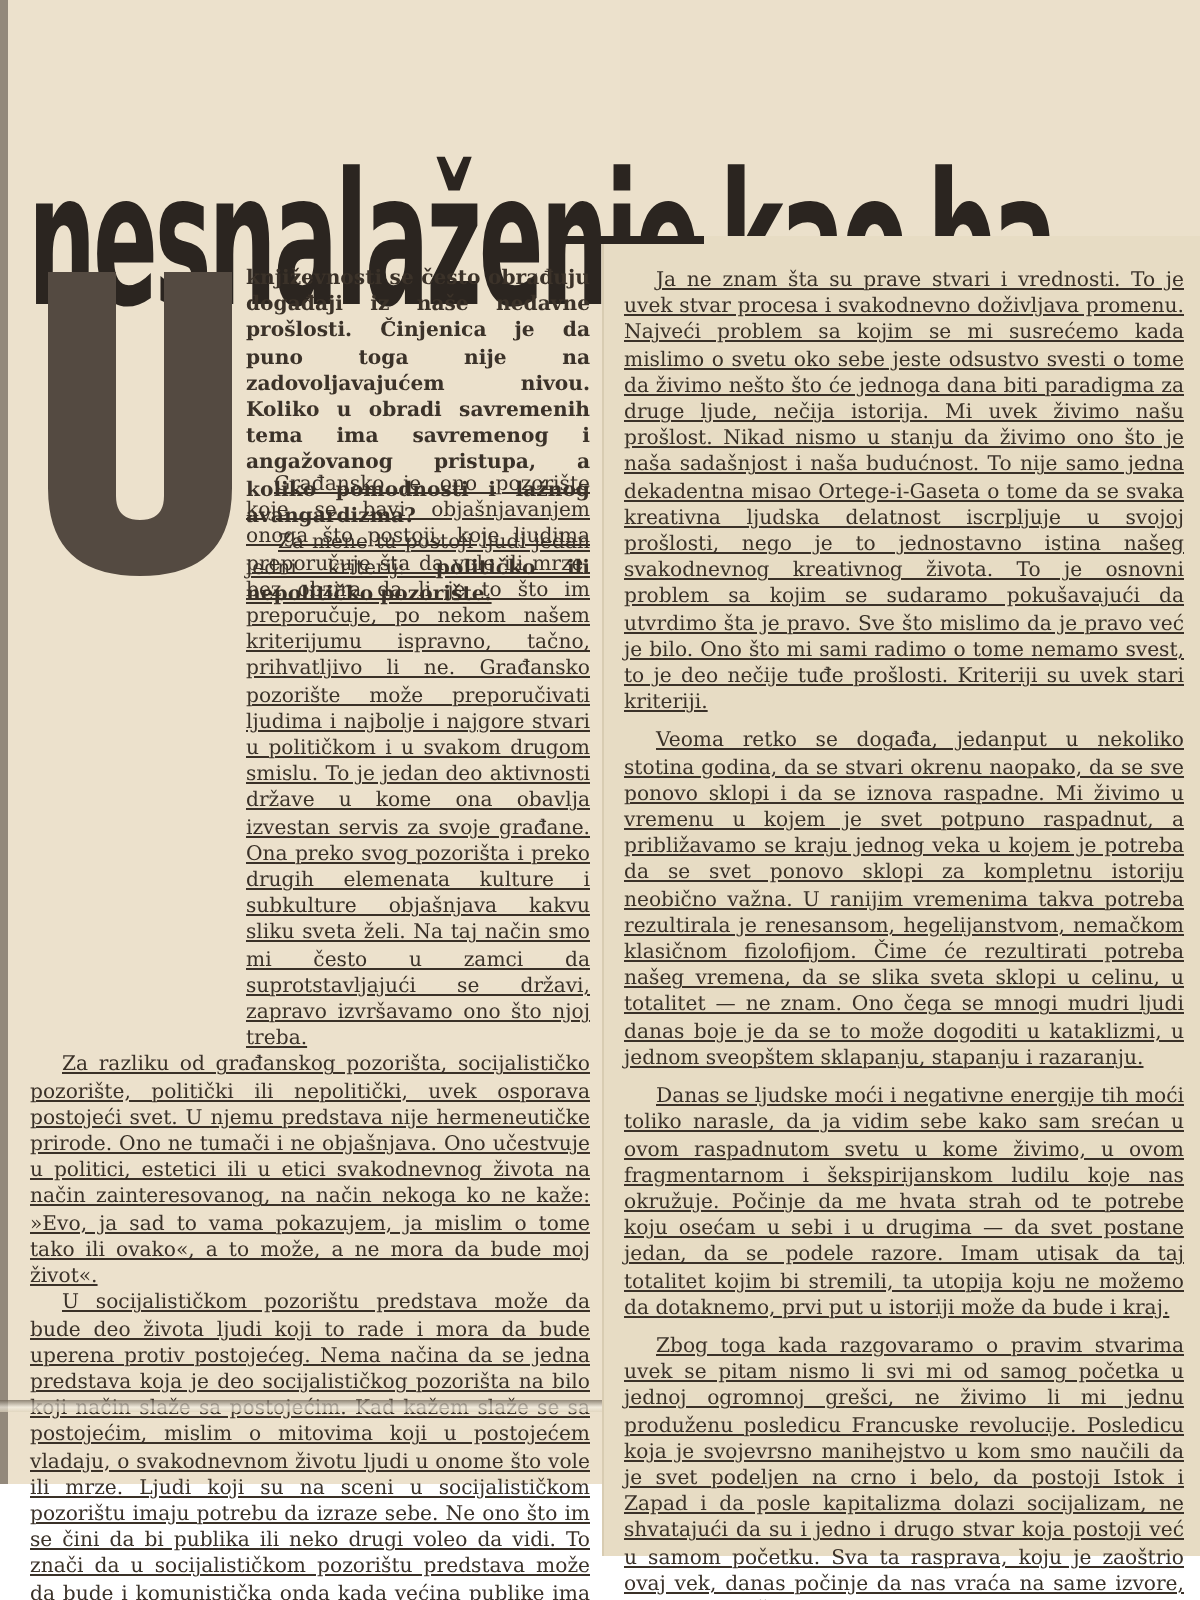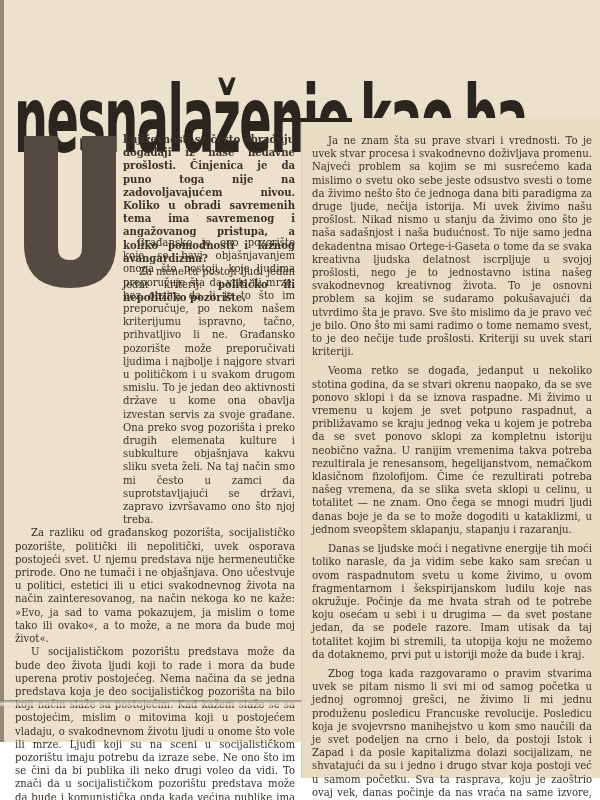--- a/index.html
+++ b/index.html
@@ -44,21 +44,21 @@
   .ucap {
     position:absolute; left:24px; top:136px; width:92px; height:152px;
   }
   .bar-top {
     position:absolute; left:278px; top:118px; width:74px; height:4px; background:#2b2520;
   }
   
   .col { position:absolute; font-size:10.1px; line-height:13.2px; text-align:justify; }
   .col p { margin:0; }
   .lead { font-weight:bold; color:#3b3229; }
-  .indent { text-indent:16px; }
+  .indent { text-indent:16px;text-decoration:underline; }
   .b { font-weight:bold; }
   .intro { left:123px; top:133px; width:172px; }
   .left-main { left:15px; top:277px; width:280px; }
   .right-col { left:312px; top:128px; width:280px; }
   .q-bullet {
     display:inline-block; width:8px; height:8px; border-radius:50%;
     background:#6b6058; margin-right:4px; vertical-align:-1px;
   }
   .gap { height:6px; }
 </style>

